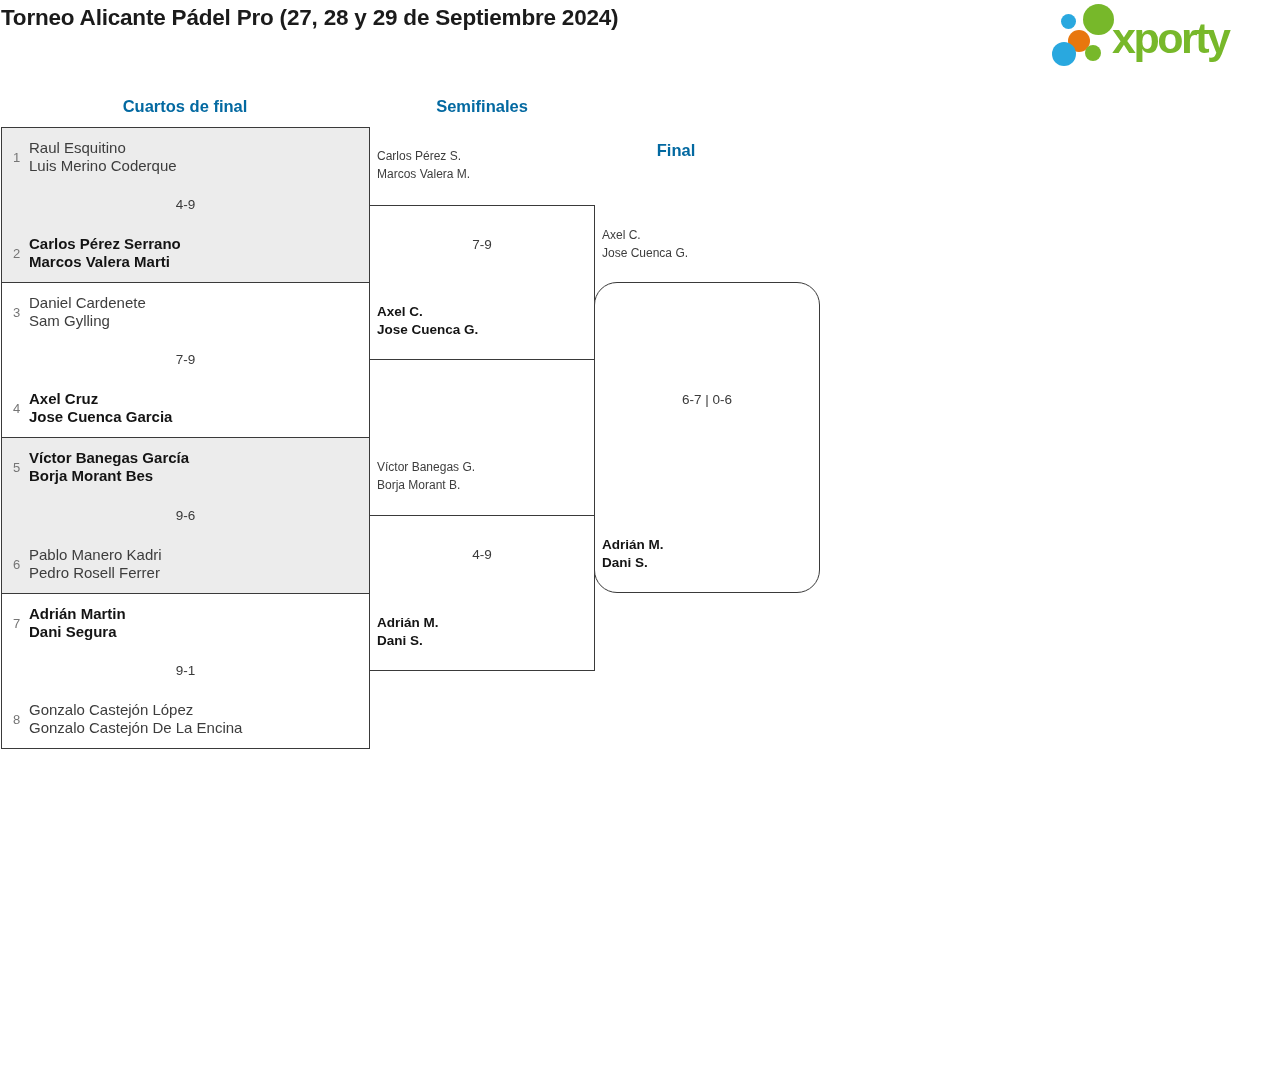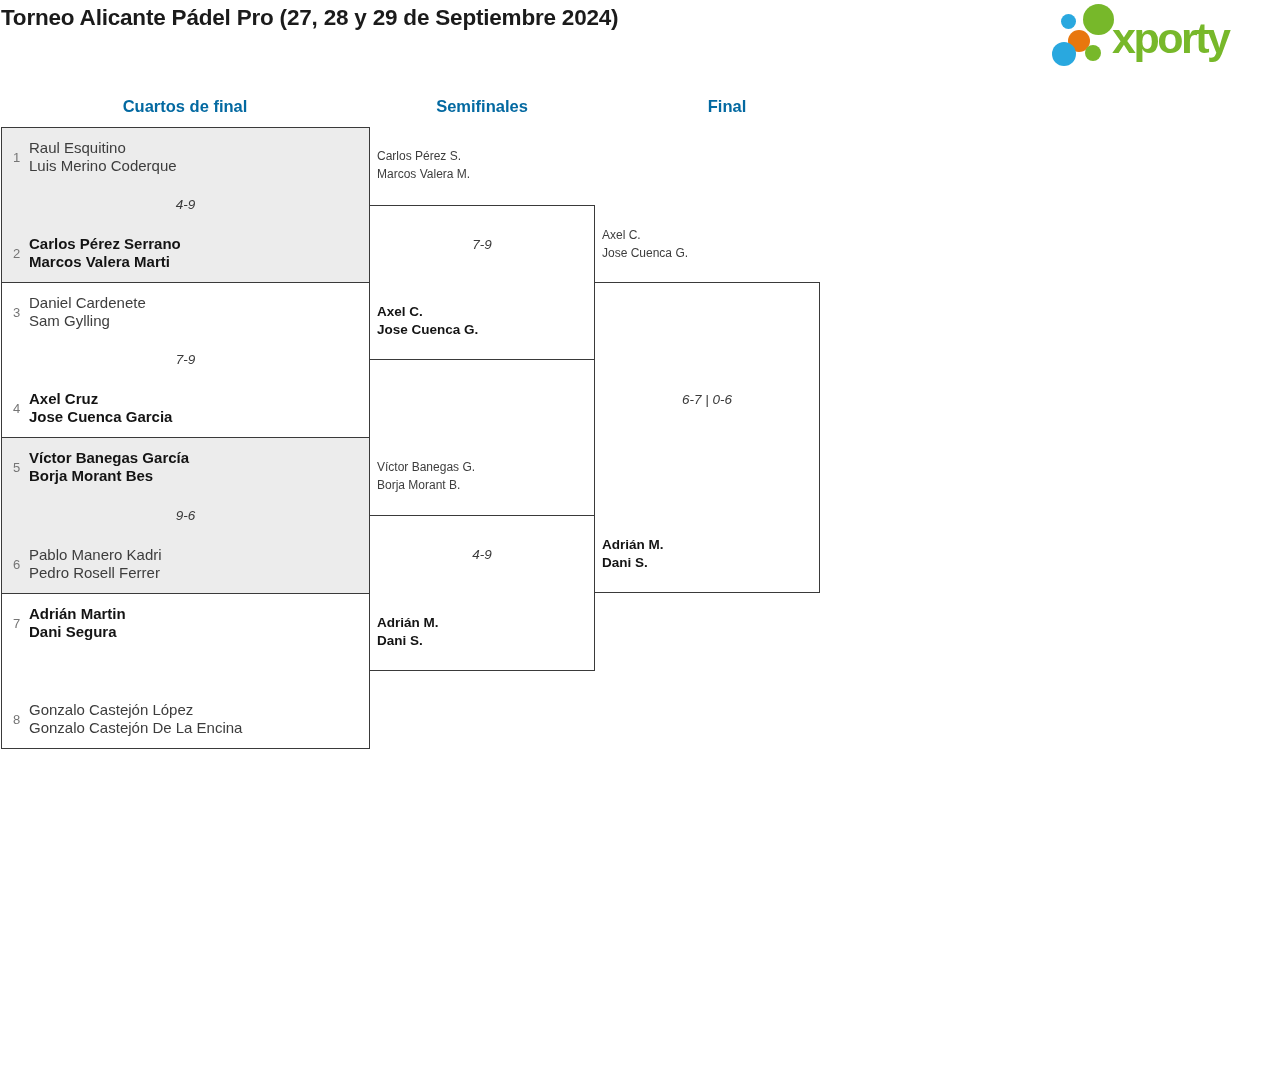--- a/index.html
+++ b/index.html
@@ -17,40 +17,40 @@
   .dot-blue-small{left:11px;top:14px;width:15px;height:15px;background:#29a8df;}
   .dot-orange    {left:18px;top:30px;width:22px;height:22px;background:#e8770e;}
   .dot-blue-big  {left:2px;top:42px;width:24px;height:24px;background:#29a8df;}
   .dot-green-small{left:35px;top:45px;width:16px;height:16px;background:#77b82a;}
   .wordmark{position:absolute;left:62px;top:12px;font-size:43px;line-height:52px;font-weight:700;
             letter-spacing:-2.5px;color:#77b82a;}
   
   .round-header{position:absolute;top:96px;font-size:16.5px;font-weight:700;text-align:center;color:#0369a1;line-height:20px;}
   .rh-qf{left:0;width:370px;}
   .rh-sf{left:369px;width:226px;}
-  .rh-f {left:614px;width:226px;}
+  .rh-f {left:563px;width:226px;margin-top:44px;}
   
   .match{position:absolute;box-sizing:border-box;border:1px solid #3a3a3a;background:#fff;}
   .match.alt{background:#ececec;}
   .qf1{left:1px;top:127px;width:369px;height:156px;}
   .qf2{left:1px;top:282px;width:369px;height:156px;}
   .qf3{left:1px;top:437px;width:369px;height:157px;}
   .qf4{left:1px;top:593px;width:369px;height:156px;}
   .sf1{left:369px;top:205px;width:226px;height:155px;}
   .sf2{left:369px;top:515px;width:226px;height:156px;}
-  .fin{left:594px;top:282px;width:226px;height:311px;}
+  .fin{left:594px;top:282px;width:226px;height:311px;border-radius:23px;}
   
   .qf-team{position:absolute;left:9px;display:flex;align-items:center;gap:7px;}
   .qf-team.top{top:11px;}
   .qf-team.bot{bottom:11px;}
   .seed{flex:none;width:11px;text-align:center;font-size:13px;color:#757575;}
   .tnames{font-size:15px;line-height:18px;color:#3d3d3d;}
   .pl{display:block;white-space:nowrap;}
   .winner .tnames,.box-winner{font-weight:700;color:#141414;}
-  .score{position:absolute;left:0;right:0;text-align:center;font-size:13.5px;line-height:18px;color:#3a3a3a;font-style:italic;}
+  .score{position:absolute;left:0;right:0;text-align:center;font-size:13.5px;line-height:18px;color:#3a3a3a;}
   .score-mid{top:50%;margin-top:-9px;}
   .score-sf{top:30px;}
   .score-fin{top:108px;}
   .box-winner{position:absolute;left:7px;bottom:20px;font-size:13.5px;line-height:18px;}
   .feed-label{position:absolute;font-size:12px;line-height:18px;color:#3d3d3d;}
   .sf1-top{left:377px;top:147px;}
   .sf2-top{left:377px;top:458px;}
   .fin-top{left:602px;top:226px;}
 </style>
 </head>
@@ -130,20 +130,21 @@
   </div>
 
   <div class="match qf4">
     <div class="qf-team top winner">
       <span class="seed">7</span>
       <span class="tnames">
         <span class="pl">Adrián Martin</span>
         <span class="pl">Dani Segura</span>
       </span>
     </div>
+    <div class="score score-mid">9-1</div>
     <div class="qf-team bot">
       <span class="seed">8</span>
       <span class="tnames">
         <span class="pl">Gonzalo Castejón López</span>
         <span class="pl">Gonzalo Castejón De La Encina</span>
       </span>
     </div>
   </div>
 
   <div class="feed-label sf1-top">

